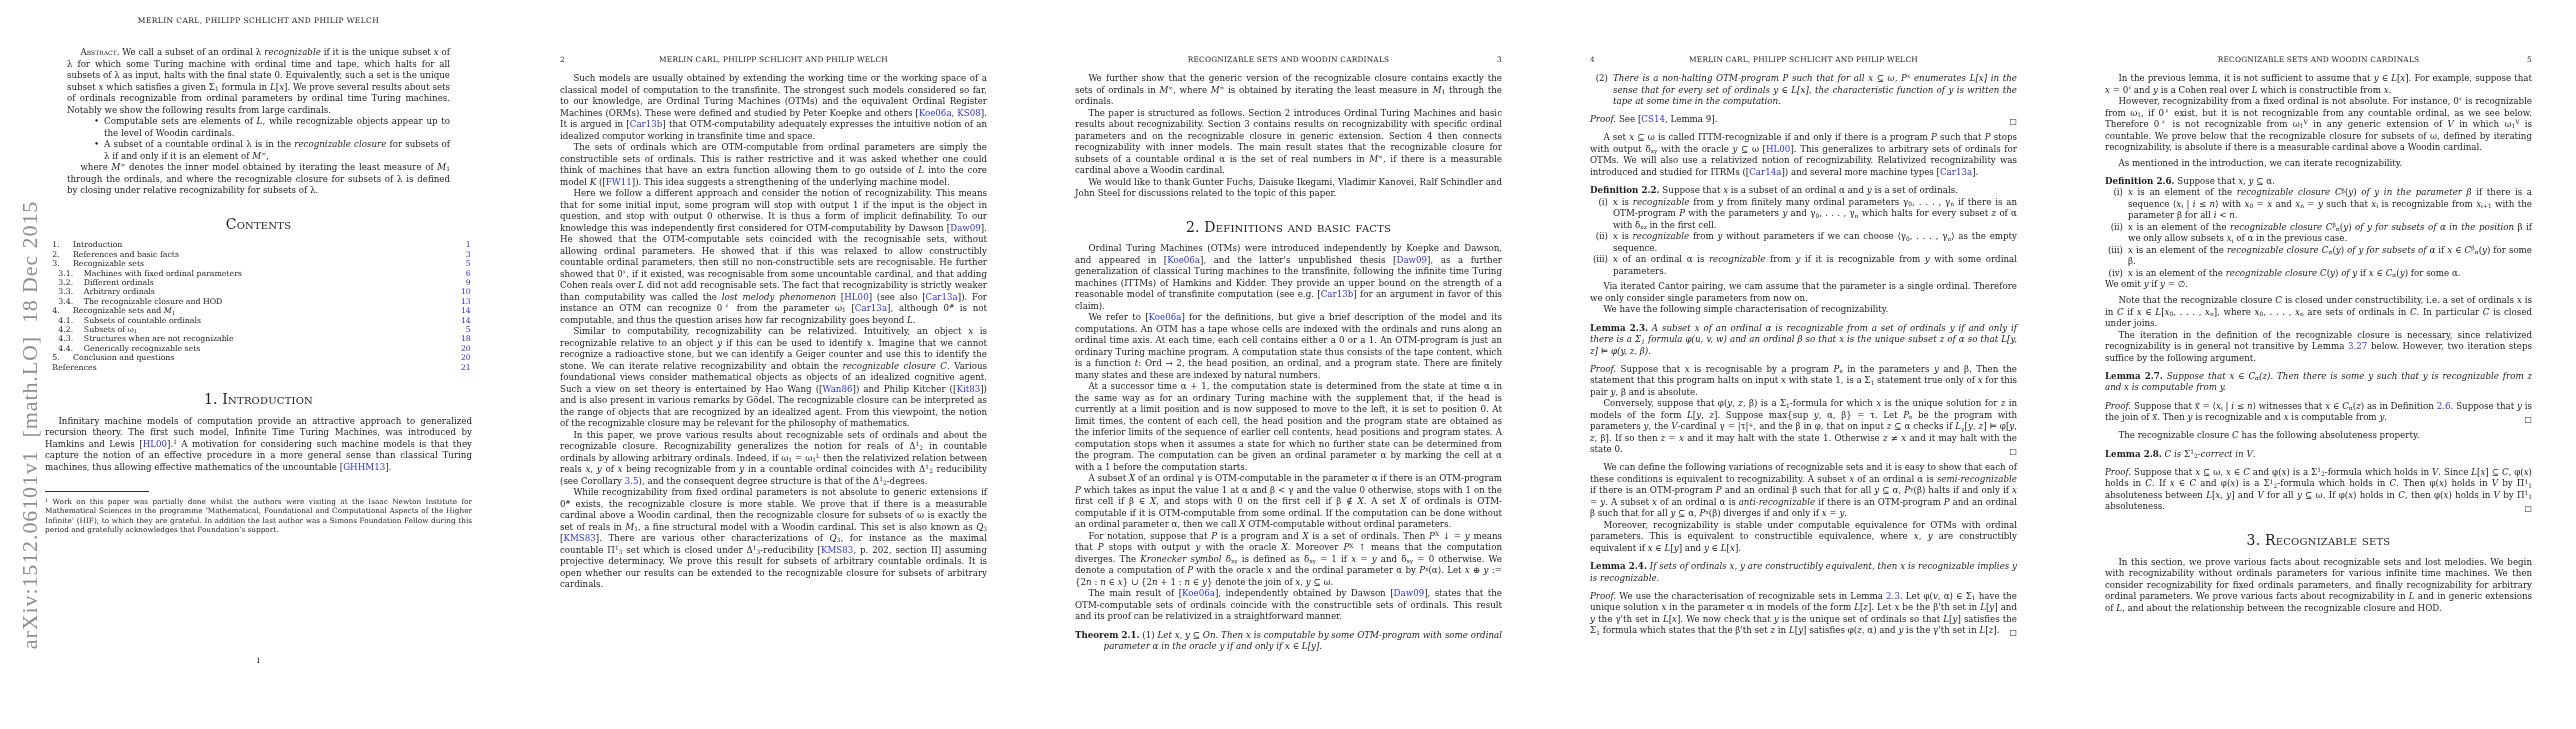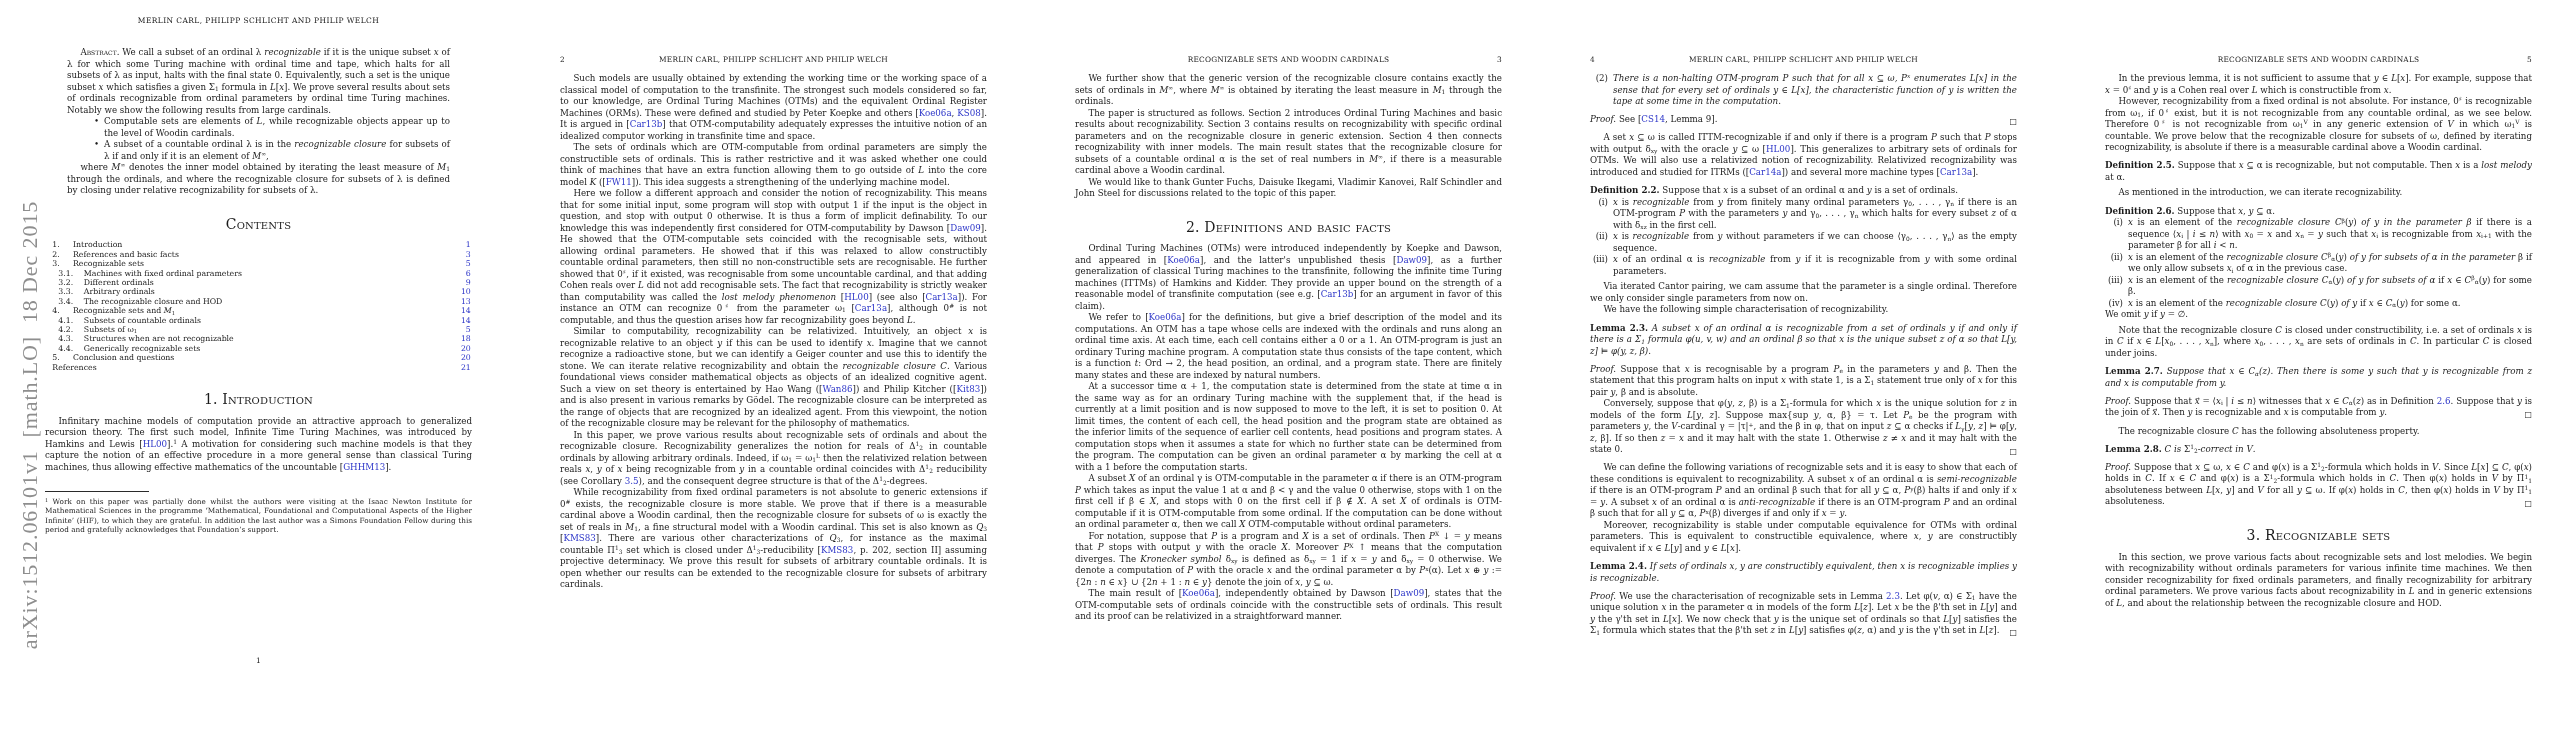--- a/index.html
+++ b/index.html
@@ -168,20 +168,21 @@
         <div class="para">We further show that the generic version of the recognizable closure contains exactly the sets of ordinals in <i>M</i><sup>∞</sup>, where <i>M</i><sup>∞</sup> is obtained by iterating the least measure in <i>M</i><sub>1</sub> through the ordinals.</div>
         <div class="para">The paper is structured as follows. Section 2 introduces Ordinal Turing Machines and basic results about recognizability. Section 3 contains results on recognizability with specific ordinal parameters and on the recognizable closure in generic extension. Section 4 then connects recognizability with inner models. The main result states that the recognizable closure for subsets of a countable ordinal α is the set of real numbers in <i>M</i><sup>∞</sup>, if there is a measurable cardinal above a Woodin cardinal.</div>
         <div class="para">We would like to thank Gunter Fuchs, Daisuke Ikegami, Vladimir Kanovei, Ralf Schindler and John Steel for discussions related to the topic of this paper.</div>
         <div class="shead">2. Definitions and basic facts</div>
         <div class="para">Ordinal Turing Machines (OTMs) were introduced independently by Koepke and Dawson, and appeared in [<a>Koe06a</a>], and the latter's unpublished thesis [<a>Daw09</a>], as a further generalization of classical Turing machines to the transfinite, following the infinite time Turing machines (ITTMs) of Hamkins and Kidder. They provide an upper bound on the strength of a reasonable model of transfinite computation (see e.g. [<a>Car13b</a>] for an argument in favor of this claim).</div>
         <div class="para">We refer to [<a>Koe06a</a>] for the definitions, but give a brief description of the model and its computations. An OTM has a tape whose cells are indexed with the ordinals and runs along an ordinal time axis. At each time, each cell contains either a 0 or a 1. An OTM-program is just an ordinary Turing machine program. A computation state thus consists of the tape content, which is a function <i>t</i>: Ord → 2, the head position, an ordinal, and a program state. There are finitely many states and these are indexed by natural numbers.</div>
         <div class="para">At a successor time α + 1, the computation state is determined from the state at time α in the same way as for an ordinary Turing machine with the supplement that, if the head is currently at a limit position and is now supposed to move to the left, it is set to position 0. At limit times, the content of each cell, the head position and the program state are obtained as the inferior limits of the sequence of earlier cell contents, head positions and program states. A computation stops when it assumes a state for which no further state can be determined from the program. The computation can be given an ordinal parameter α by marking the cell at α with a 1 before the computation starts.</div>
         <div class="para">A subset <i>X</i> of an ordinal γ is OTM-computable in the parameter α if there is an OTM-program <i>P</i> which takes as input the value 1 at α and β &lt; γ and the value 0 otherwise, stops with 1 on the first cell if β ∈ <i>X</i>, and stops with 0 on the first cell if β ∉ <i>X</i>. A set <i>X</i> of ordinals is OTM-computable if it is OTM-computable from some ordinal. If the computation can be done without an ordinal parameter α, then we call <i>X</i> OTM-computable without ordinal parameters.</div>
         <div class="para">For notation, suppose that <i>P</i> is a program and <i>X</i> is a set of ordinals. Then <i>P</i><sup>X</sup> ↓ = <i>y</i> means that <i>P</i> stops with output <i>y</i> with the oracle <i>X</i>. Moreover <i>P</i><sup>X</sup> ↑ means that the computation diverges. The <i>Kronecker symbol</i> δ<sub>xy</sub> is defined as δ<sub>xy</sub> = 1 if <i>x</i> = <i>y</i> and δ<sub>xy</sub> = 0 otherwise. We denote a computation of <i>P</i> with the oracle <i>x</i> and the ordinal parameter α by <i>P</i><sup>x</sup>(α). Let <i>x</i> ⊕ <i>y</i> := {2<i>n</i> : <i>n</i> ∈ <i>x</i>} ∪ {2<i>n</i> + 1 : <i>n</i> ∈ <i>y</i>} denote the join of <i>x</i>, <i>y</i> ⊆ ω.</div>
         <div class="para">The main result of [<a>Koe06a</a>], independently obtained by Dawson [<a>Daw09</a>], states that the OTM-computable sets of ordinals coincide with the constructible sets of ordinals. This result and its proof can be relativized in a straightforward manner.</div>
+        <div class="para noind mt hang"><b>Theorem 2.1.</b> (1) <i>Let x, y ⊆ On. Then x is computable by some OTM-program with some ordinal parameter α in the oracle y if and only if x ∈ L[y].</i></div>
       </div>
     </section>
   <section class="page p4">
       <div class="content">
         <div class="runhead"><span class="hl">4</span><span class="hc">MERLIN CARL, PHILIPP SCHLICHT AND PHILIP WELCH</span><span class="hr"></span></div>
         <div class="litem"><span class="lb">(2)</span><i>There is a non-halting OTM-program P such that for all x ⊆ ω, P<sup>x</sup> enumerates L[x] in the sense that for every set of ordinals y ∈ L[x], the characteristic function of y is written the tape at some time in the computation.</i></div>
         <div class="para noind mt"><i>Proof.</i> See [<a>CS14</a>, Lemma 9]. <span class="qed">□</span></div>
         <div class="para mt">A set <i>x</i> ⊆ ω is called ITTM-recognizable if and only if there is a program <i>P</i> such that <i>P</i> stops with output δ<sub>xy</sub> with the oracle <i>y</i> ⊆ ω [<a>HL00</a>]. This generalizes to arbitrary sets of ordinals for OTMs. We will also use a relativized notion of recognizability. Relativized recognizability was introduced and studied for ITRMs ([<a>Car14a</a>]) and several more machine types [<a>Car13a</a>].</div>
         <div class="para noind mt"><b>Definition 2.2.</b> Suppose that <i>x</i> is a subset of an ordinal α and <i>y</i> is a set of ordinals.</div>
         <div class="litem"><span class="lb">(i)</span><i>x</i> is <i>recognizable</i> from <i>y</i> from finitely many ordinal parameters γ<sub>0</sub>, . . . , γ<sub>n</sub> if there is an OTM-program <i>P</i> with the parameters <i>y</i> and γ<sub>0</sub>, . . . , γ<sub>n</sub> which halts for every subset <i>z</i> of α with δ<sub>xz</sub> in the first cell.</div>
@@ -196,29 +197,29 @@
         <div class="para">Moreover, recognizability is stable under computable equivalence for OTMs with ordinal parameters. This is equivalent to constructible equivalence, where <i>x</i>, <i>y</i> are constructibly equivalent if <i>x</i> ∈ <i>L</i>[<i>y</i>] and <i>y</i> ∈ <i>L</i>[<i>x</i>].</div>
         <div class="para noind mt"><b>Lemma 2.4.</b> <i>If sets of ordinals x, y are constructibly equivalent, then x is recognizable implies y is recognizable.</i></div>
         <div class="para noind mt"><i>Proof.</i> We use the characterisation of recognizable sets in Lemma <a>2.3</a>. Let φ(<i>v</i>, α) ∈ Σ<sub>1</sub> have the unique solution <i>x</i> in the parameter α in models of the form <i>L</i>[<i>z</i>]. Let <i>x</i> be the β'th set in <i>L</i>[<i>y</i>] and <i>y</i> the γ'th set in <i>L</i>[<i>x</i>]. We now check that <i>y</i> is the unique set of ordinals so that <i>L</i>[<i>y</i>] satisfies the Σ<sub>1</sub> formula which states that the β'th set <i>z</i> in <i>L</i>[<i>y</i>] satisfies φ(<i>z</i>, α) and <i>y</i> is the γ'th set in <i>L</i>[<i>z</i>]. <span class="qed">□</span></div>
       </div>
     </section>
   <section class="page p5">
       <div class="content">
         <div class="runhead"><span class="hl"></span><span class="hc">RECOGNIZABLE SETS AND WOODIN CARDINALS</span><span class="hr">5</span></div>
         <div class="para">In the previous lemma, it is not sufficient to assume that <i>y</i> ∈ <i>L</i>[<i>x</i>]. For example, suppose that <i>x</i> = 0<sup>♯</sup> and <i>y</i> is a Cohen real over <i>L</i> which is constructible from <i>x</i>.</div>
         <div class="para">However, recognizability from a fixed ordinal is not absolute. For instance, 0<sup>♯</sup> is recognizable from ω<sub>1</sub>, if 0<sup>♯</sup> exist, but it is not recognizable from any countable ordinal, as we see below. Therefore 0<sup>♯</sup> is not recognizable from ω<sub>1</sub><sup>V</sup> in any generic extension of <i>V</i> in which ω<sub>1</sub><sup>V</sup> is countable. We prove below that the recognizable closure for subsets of ω, defined by iterating recognizability, is absolute if there is a measurable cardinal above a Woodin cardinal.</div>
-        <div class="para noind mt"><b>Definition 2.5.</b> Suppose that <i>x</i> ⊆ α is recognizable, but not computable. Then <i>x</i> is a <i>lost melody</i> at α.</div>
         <div class="para mt8">As mentioned in the introduction, we can iterate recognizability.</div>
         <div class="para noind mt"><b>Definition 2.6.</b> Suppose that <i>x</i>, <i>y</i> ⊆ α.</div>
         <div class="litem"><span class="lb">(i)</span><i>x</i> is an element of the <i>recognizable closure</i> <i>C</i><sup>β</sup>(<i>y</i>) <i>of y in the parameter β</i> if there is a sequence ⟨<i>x</i><sub>i</sub> | <i>i</i> ≤ <i>n</i>⟩ with <i>x</i><sub>0</sub> = <i>x</i> and <i>x</i><sub>n</sub> = <i>y</i> such that <i>x</i><sub>i</sub> is recognizable from <i>x</i><sub>i+1</sub> with the parameter β for all <i>i</i> &lt; <i>n</i>.</div>
-        <div class="litem"><span class="lb">(ii)</span><i>x</i> is an element of the <i>recognizable closure</i> <i>C</i><sup>β</sup><sub>α</sub>(<i>y</i>) <i>of y for subsets of α in the parameter</i> β if we only allow subsets <i>x</i><sub>i</sub> of α in the previous case.</div>
+        <div class="litem"><span class="lb">(ii)</span><i>x</i> is an element of the <i>recognizable closure</i> <i>C</i><sup>β</sup><sub>α</sub>(<i>y</i>) <i>of y for subsets of α in the position</i> β if we only allow subsets <i>x</i><sub>i</sub> of α in the previous case.</div>
         <div class="litem"><span class="lb">(iii)</span><i>x</i> is an element of the <i>recognizable closure</i> <i>C</i><sub>α</sub>(<i>y</i>) <i>of y for subsets of α</i> if <i>x</i> ∈ <i>C</i><sup>β</sup><sub>α</sub>(<i>y</i>) for some β.</div>
         <div class="litem"><span class="lb">(iv)</span><i>x</i> is an element of the <i>recognizable closure</i> <i>C</i>(<i>y</i>) <i>of y</i> if <i>x</i> ∈ <i>C</i><sub>α</sub>(<i>y</i>) for some α.</div>
         <div class="para noind">We omit <i>y</i> if <i>y</i> = ∅.</div>
         <div class="para mt8">Note that the recognizable closure <i>C</i> is closed under constructibility, i.e. a set of ordinals <i>x</i> is in <i>C</i> if <i>x</i> ∈ <i>L</i>[<i>x</i><sub>0</sub>, . . . , <i>x</i><sub>n</sub>], where <i>x</i><sub>0</sub>, . . . , <i>x</i><sub>n</sub> are sets of ordinals in <i>C</i>. In particular <i>C</i> is closed under joins.</div>
+        <div class="para">The iteration in the definition of the recognizable closure is necessary, since relativized recognizability is in general not transitive by Lemma <a>3.27</a> below. However, two iteration steps suffice by the following argument.</div>
         <div class="para noind mt"><b>Lemma 2.7.</b> <i>Suppose that x ∈ C<sub>α</sub>(z). Then there is some y such that y is recognizable from z and x is computable from y.</i></div>
         <div class="para noind mt"><i>Proof.</i> Suppose that <i>x</i>⃗ = ⟨<i>x</i><sub>i</sub> | <i>i</i> ≤ <i>n</i>⟩ witnesses that <i>x</i> ∈ <i>C</i><sub>α</sub>(<i>z</i>) as in Definition <a>2.6</a>. Suppose that <i>y</i> is the join of <i>x</i>⃗. Then <i>y</i> is recognizable and <i>x</i> is computable from <i>y</i>. <span class="qed">□</span></div>
         <div class="para mt">The recognizable closure <i>C</i> has the following absoluteness property.</div>
         <div class="para noind mt"><b>Lemma 2.8.</b> <i>C is</i> Σ<sup>1</sup><sub>2</sub>-<i>correct in V</i>.</div>
         <div class="para noind mt"><i>Proof.</i> Suppose that <i>x</i> ⊆ ω, <i>x</i> ∈ <i>C</i> and φ(<i>x</i>) is a Σ<sup>1</sup><sub>2</sub>-formula which holds in <i>V</i>. Since <i>L</i>[<i>x</i>] ⊆ <i>C</i>, φ(<i>x</i>) holds in <i>C</i>. If <i>x</i> ∈ <i>C</i> and φ(<i>x</i>) is a Σ<sup>1</sup><sub>2</sub>-formula which holds in <i>C</i>. Then φ(<i>x</i>) holds in <i>V</i> by Π<sup>1</sup><sub>1</sub> absoluteness between <i>L</i>[<i>x</i>, <i>y</i>] and <i>V</i> for all <i>y</i> ⊆ ω. If φ(<i>x</i>) holds in <i>C</i>, then φ(<i>x</i>) holds in <i>V</i> by Π<sup>1</sup><sub>1</sub> absoluteness. <span class="qed">□</span></div>
         <div class="shead">3. Recognizable sets</div>
         <div class="para">In this section, we prove various facts about recognizable sets and lost melodies. We begin with recognizability without ordinals parameters for various infinite time machines. We then consider recognizability for fixed ordinals parameters, and finally recognizability for arbitrary ordinal parameters. We prove various facts about recognizability in <i>L</i> and in generic extensions of <i>L</i>, and about the relationship between the recognizable closure and HOD.</div>
       </div>
     </section>
 </div>

